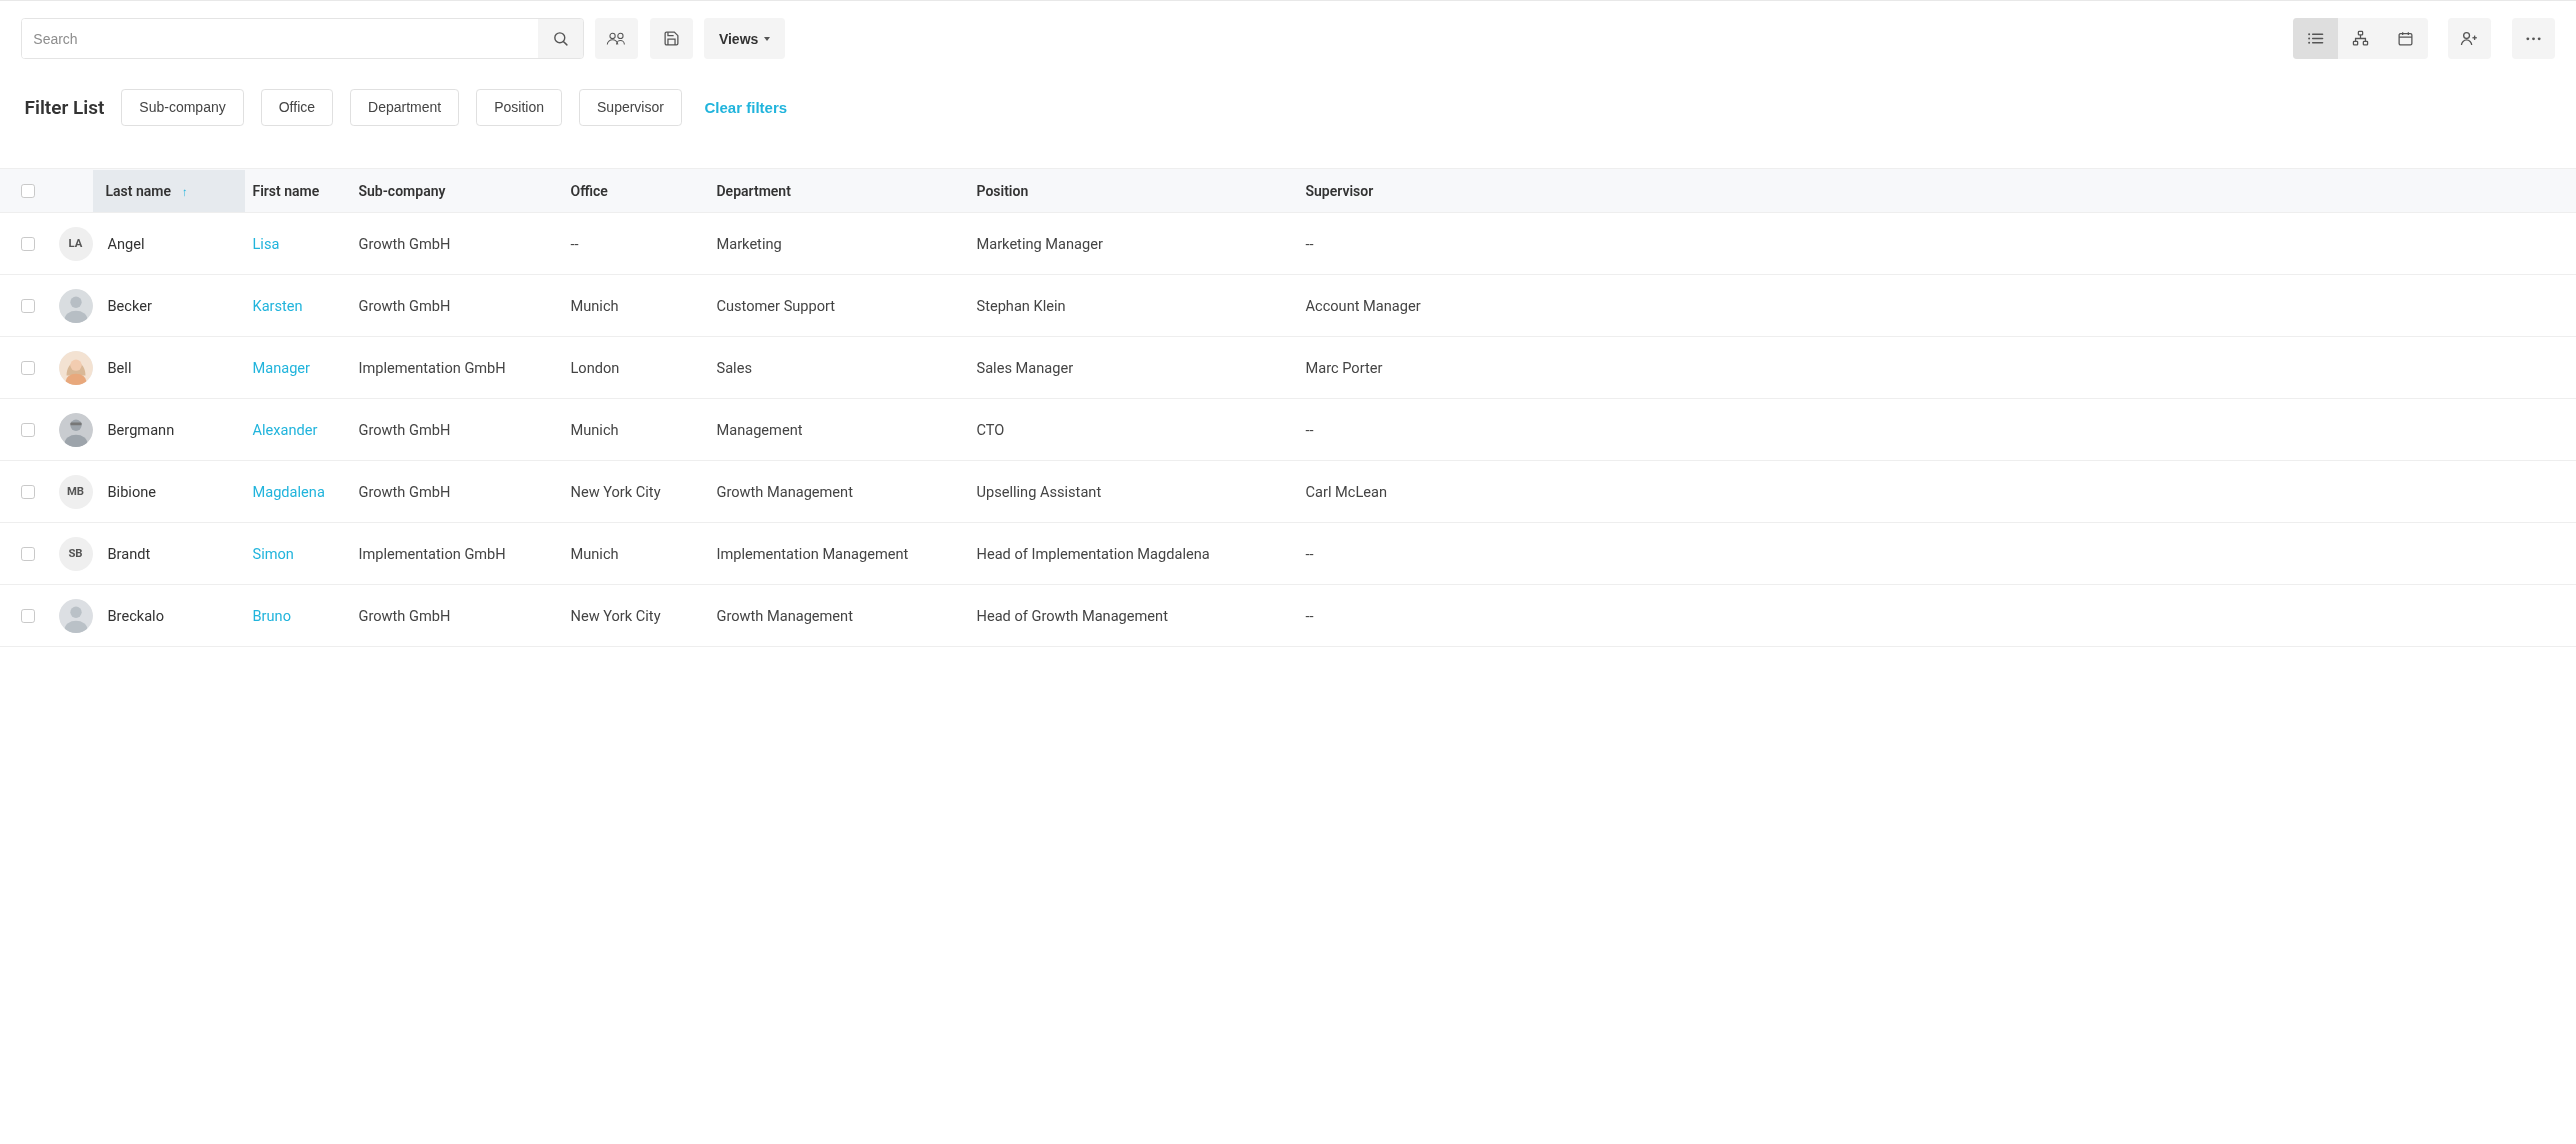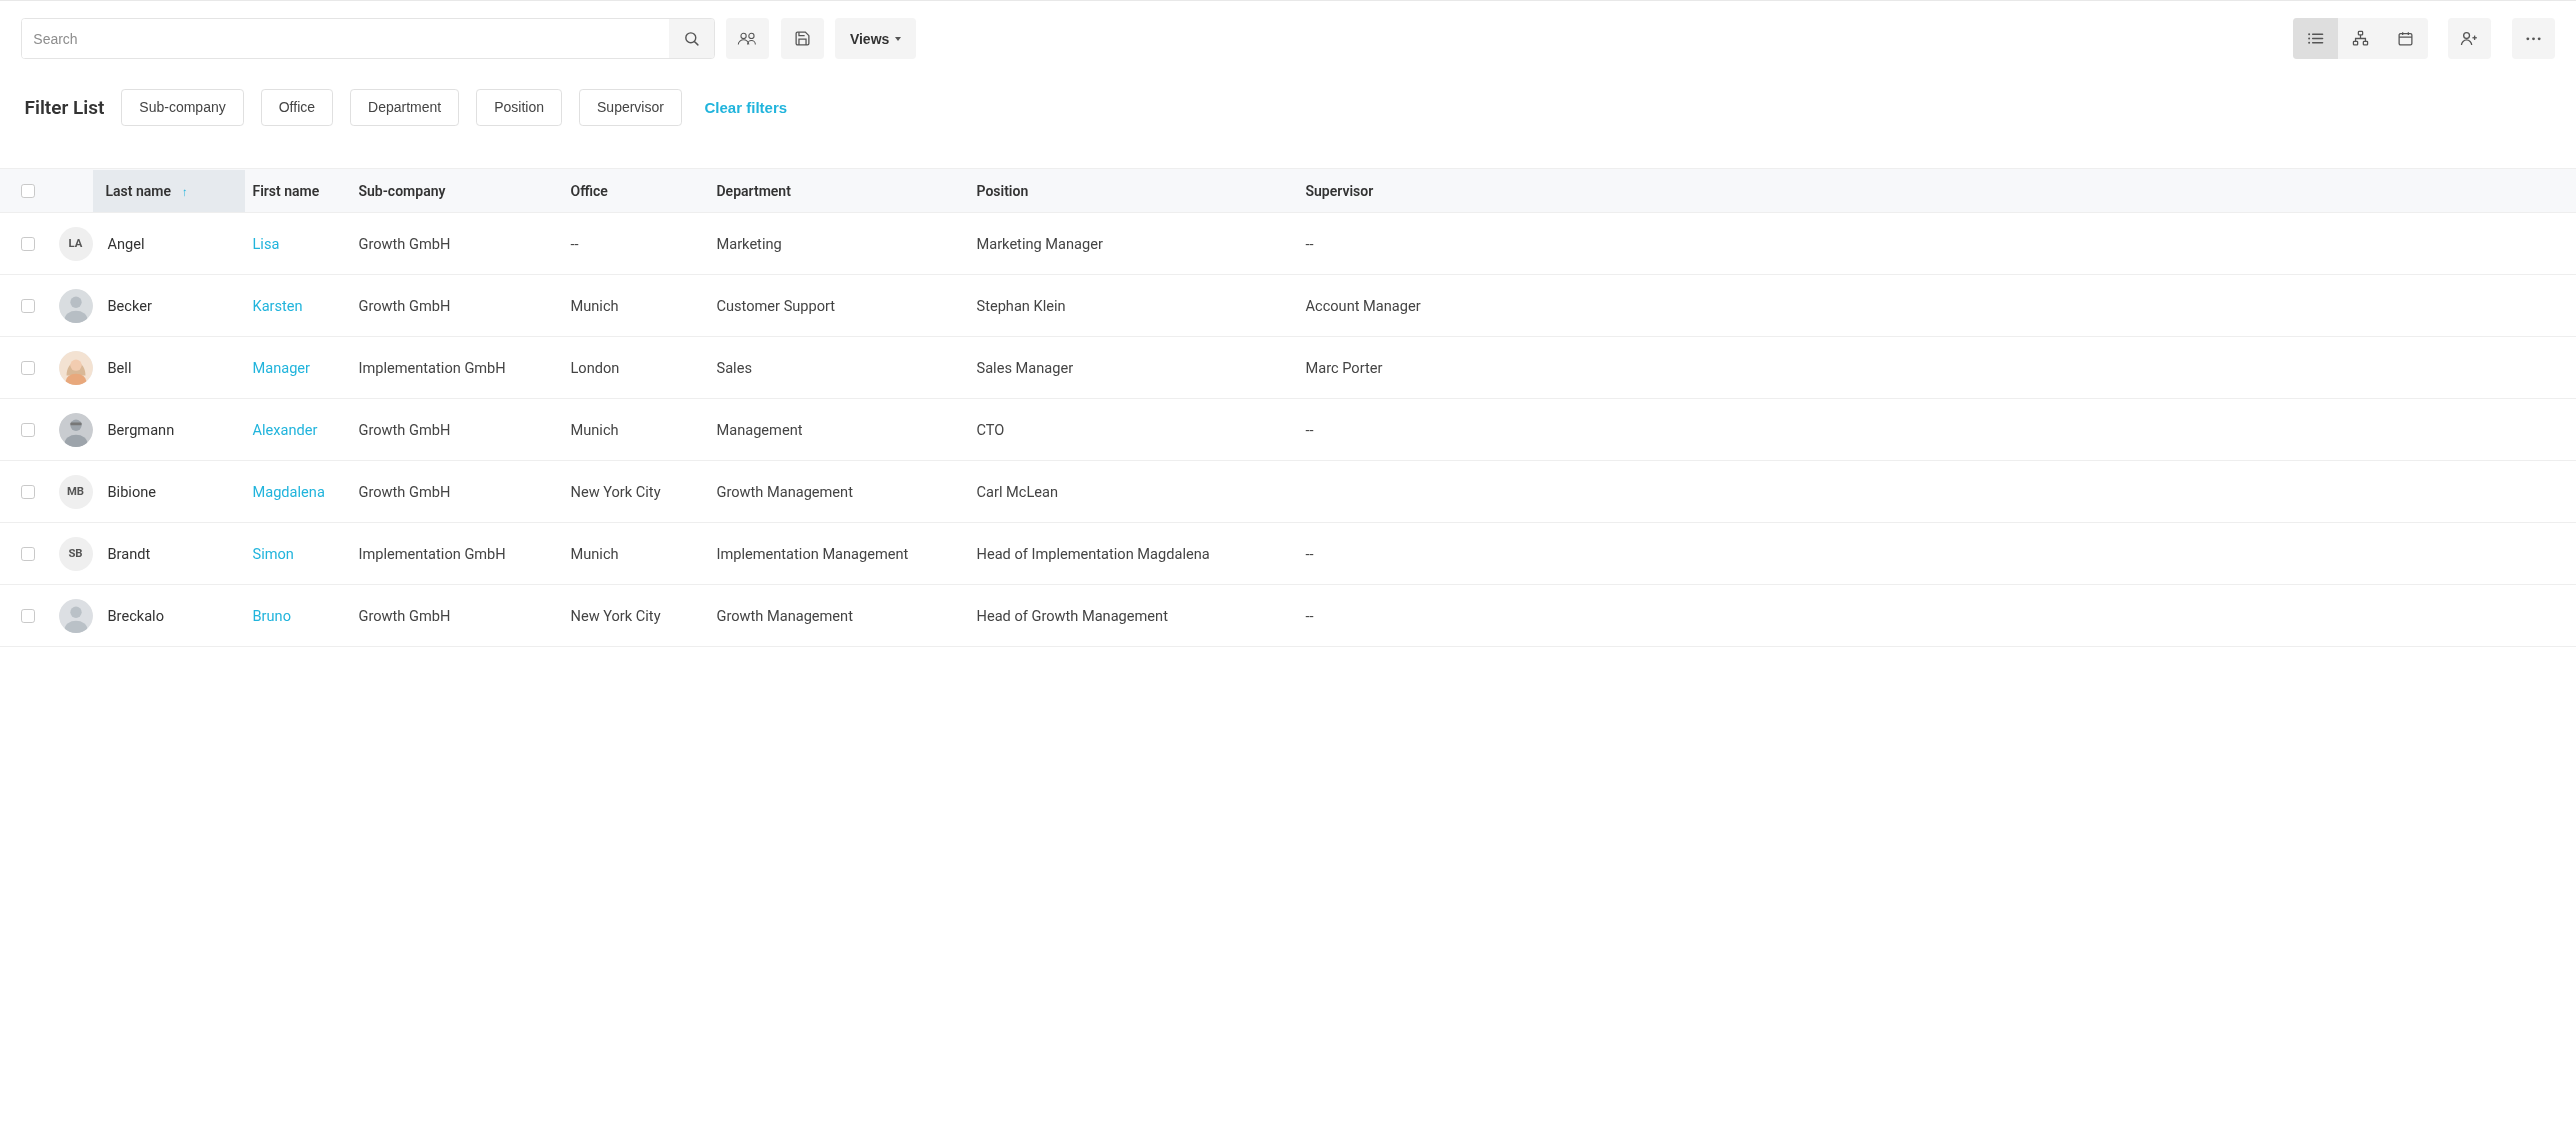--- a/index.html
+++ b/index.html
@@ -12,21 +12,21 @@
   .top-border { border-top: 0.9px solid #e8e8e8; }
   .toolbar {
     display: flex;
     align-items: center;
     padding: 17px 21px;
     gap: 11.3px;
   }
   .search-wrap {
     display: flex;
     align-items: stretch;
-    width: 694px;
+    width: 563px;
     height: 41px;
     border: 0.9px solid #e4e4e4;
     border-radius: 3.8px;
     overflow: hidden;
     background: #fff;
   }
   .search-input {
     flex: 1;
     border: none;
     outline: none;
@@ -351,20 +351,21 @@
           <input type="checkbox" style="">
         </div>
         <div class="cell avatar-cell">
           <div class="avatar">MB</div>
         </div>
         <div class="cell lastname">Bibione</div>
         <div class="cell"><span class="link">Magdalena</span></div>
         <div class="cell">Growth GmbH</div>
         <div class="cell">New York City</div>
         <div class="cell">Growth Management</div>
+        <div class="cell">Upselling Assistant</div>
         <div class="cell">Carl McLean</div>
       </div>
       <div class="row body">
         <div class="cell check">
           <input type="checkbox" style="">
         </div>
         <div class="cell avatar-cell">
           <div class="avatar">SB</div>
         </div>
         <div class="cell lastname">Brandt</div>

